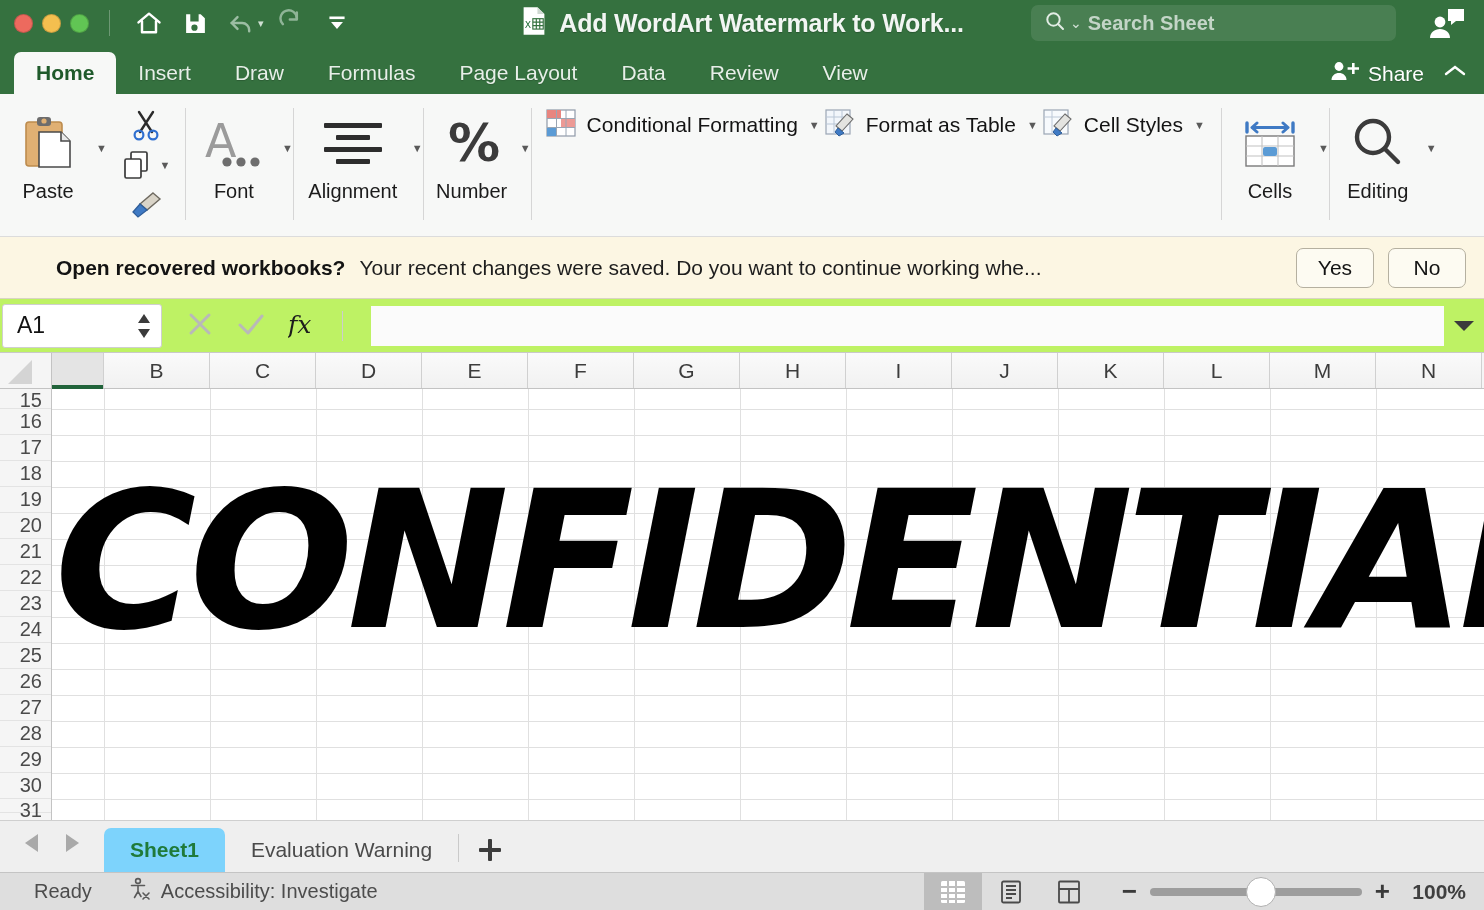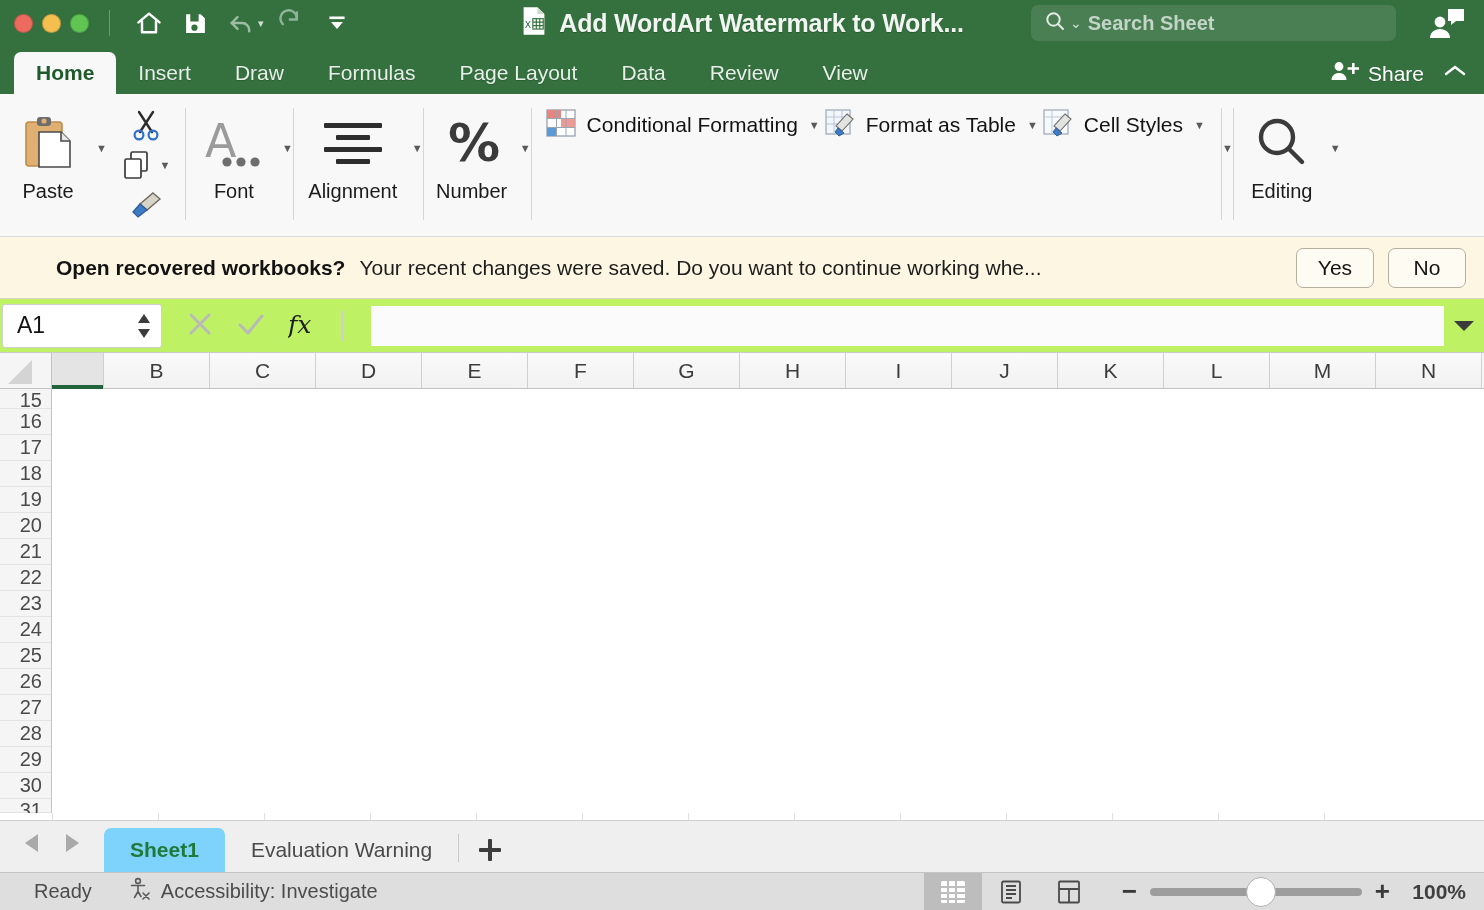--- a/index.html
+++ b/index.html
@@ -131,21 +131,21 @@
   .ch {
     flex: 0 0 106px; display: flex; align-items: center; justify-content: center;
     font-size: 21px; color: #3c3c3c; border-right: 1px solid #d0d0d0;
     background: linear-gradient(#fafafa,#f1f1f1); position: relative;
   }
   .ch.selected { background: #e4e4e4; }
   .ch.selected::after {
     content: ""; position: absolute; left: 0; right: 0; bottom: -1px; height: 4px; background: #21633a;
   }
   .ch.colA { flex: 0 0 52px; }
-  .gridbody { display: flex; position: relative; height: calc(100% - 36px); flex-direction: column; }
+  .gridbody { display: flex; position: relative; height: calc(100% - 36px); }
   .rowhead { width: 52px; flex: 0 0 52px; background: #f5f5f5; border-right: 1px solid #c3c3c3; }
   .rh {
     height: 26px; display: flex; align-items: center; justify-content: flex-end;
     padding-right: 9px; font-size: 20px; color: #4a4a4a;
     border-bottom: 1px solid #e3e3e3; background: #f5f5f5;
   }
   .cells { flex: 1 1 auto; position: relative; background: #ffffff; }
   .hline { position: absolute; left: 0; right: 0; height: 1px; background: #e0e0e0; }
   .vline { position: absolute; top: 0; bottom: 0; width: 1px; background: #e0e0e0; }
   .selcell {
@@ -426,20 +426,33 @@
           </span>
           <span class="fmt-label">Cell Styles</span>
           <span class="caret-sm">▼</span>
         </div>
       </div>
     </div>
 
     <div class="vdiv" style="margin-left:16px;"></div>
 
     <div class="rgroup">
+      <div class="big-btn">
+        <div class="big-icon">
+          <svg width="62" height="58" viewBox="0 0 62 58">
+            <path d="M8 9v9M54 9v9" stroke="#3f7ac4" stroke-width="3.4" stroke-linecap="round"></path>
+            <path d="M13 13.5h36" stroke="#3f7ac4" stroke-width="3"></path>
+            <path d="M13 13.5l5-4.5M13 13.5l5 4.5M49 13.5l-5-4.5M49 13.5l-5 4.5" stroke="#3f7ac4" stroke-width="3" fill="none" stroke-linecap="round"></path>
+            <rect x="7" y="22" width="48" height="30" fill="#ffffff" stroke="#7a7a7a" stroke-width="1.4"></rect>
+            <path d="M7 32h48M7 42h48M23 22v30M39 22v30" stroke="#c2c2c2" stroke-width="1.1"></path>
+            <rect x="24" y="33" width="14" height="9" rx="2" fill="#5b9bd5"></rect>
+          </svg>
+        </div>
+        <div class="big-label">Cells</div>
+      </div>
       <span class="caret-sm" style="margin-top:48px;">▼</span>
     </div>
 
     <div class="vdiv"></div>
 
     <div class="rgroup">
       <div class="big-btn">
         <div class="big-icon">
           <svg width="58" height="56" viewBox="0 0 58 56" fill="none" stroke="#3b3b3b" stroke-width="4.4" stroke-linecap="round">
             <circle cx="24" cy="22" r="16"></circle>

